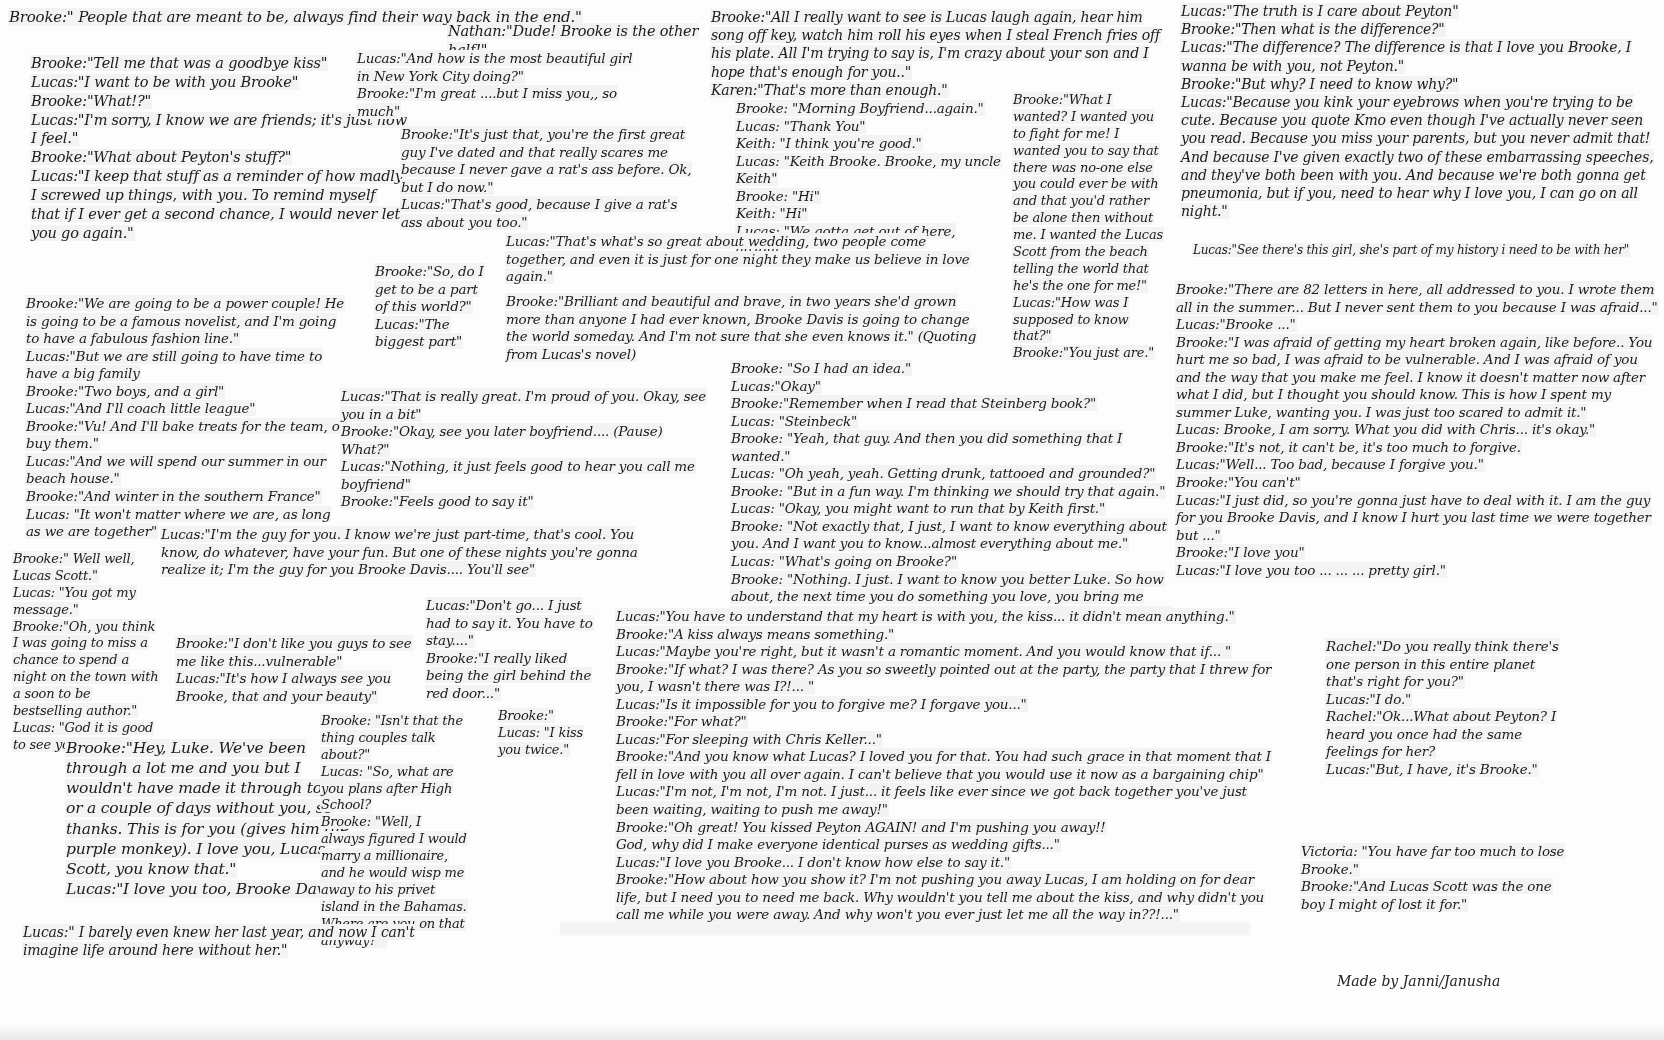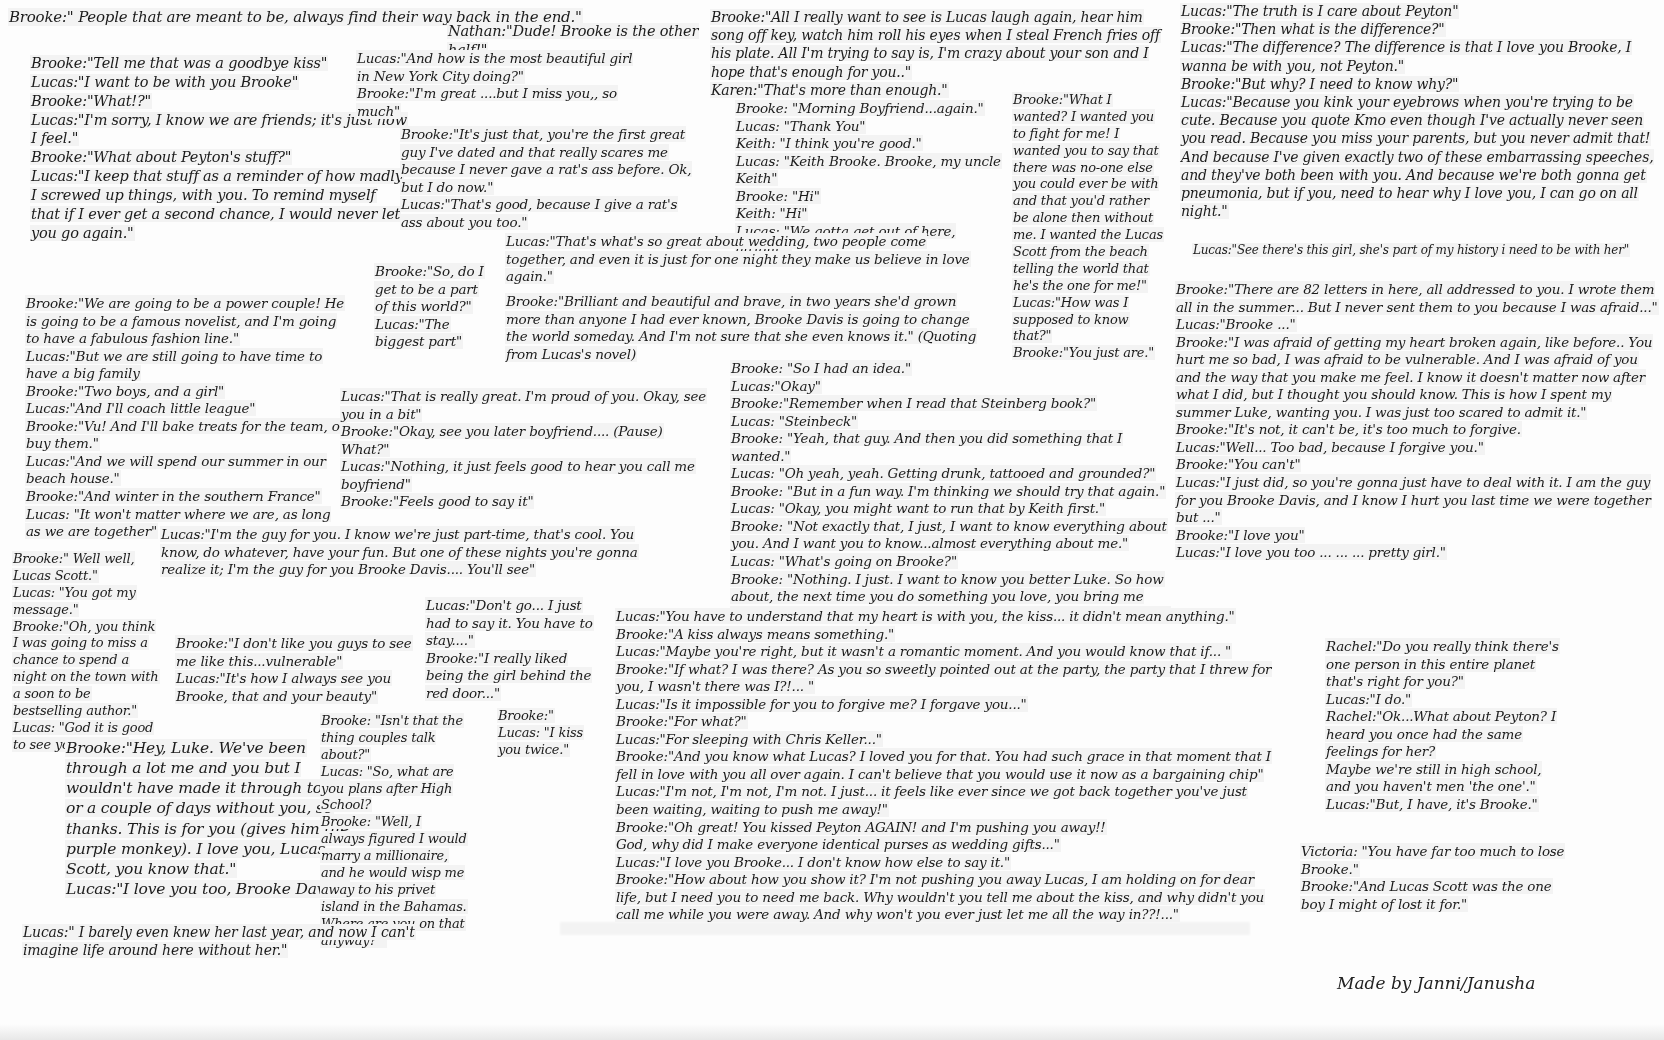--- a/index.html
+++ b/index.html
@@ -31,21 +31,21 @@
   .qline span {
     background: #f3f3f3;
     box-decoration-break: clone;
     -webkit-box-decoration-break: clone;
     padding: 0 1px;
   }
   .credit {
     position: absolute;
     left: 1337px;
     top: 973px;
-    font-size: 17px;
+    font-size: 14px;
     color: #222;
   }
   .smudge-band {
     position: absolute;
     left: 560px;
     top: 922px;
     width: 690px;
     height: 13px;
     background: #ececec;
     opacity: 0.55;
@@ -155,20 +155,21 @@
       <div class="qline"><span>Brooke: "But in a fun way. I'm thinking we should try that again."</span></div>
       <div class="qline"><span>Lucas: "Okay, you might want to run that by Keith first."</span></div>
       <div class="qline"><span>Brooke: "Not exactly that, I just, I want to know everything about you. And I want you to know...almost everything about me."</span></div>
       <div class="qline"><span>Lucas: "What's going on Brooke?"</span></div>
       <div class="qline"><span>Brooke: "Nothing. I just. I want to know you better Luke. So how about, the next time you do something you love, you bring me along, and then we trade. Are you busy after practice tomorrow?"</span></div>
     </div>
     <div class="quote" style="left: 1175px; top: 281px; width: 484px; font-size: 13.5px;">
       <div class="qline"><span>Brooke:"There are 82 letters in here, all addressed to you. I wrote them all in the summer... But I never sent them to you because I was afraid..."</span></div>
       <div class="qline"><span>Lucas:"Brooke  ..."</span></div>
       <div class="qline"><span>Brooke:"I was afraid of getting my heart broken again, like before.. You hurt me so bad, I was afraid to be vulnerable. And I was afraid of you and the way that you make me feel. I know it doesn't matter now after what I did, but I thought you should know. This is how I spent my summer Luke, wanting you. I was just too scared to admit it."</span></div>
+      <div class="qline"><span>Lucas: Brooke, I am sorry. What you did with Chris... it's okay."</span></div>
       <div class="qline"><span>Brooke:"It's not, it can't be, it's too much to forgive.</span></div>
       <div class="qline"><span>Lucas:"Well... Too bad, because I forgive you."</span></div>
       <div class="qline"><span>Brooke:"You can't"</span></div>
       <div class="qline"><span>Lucas:"I just did, so you're gonna just have to deal with it. I am the guy for you Brooke Davis, and I know I hurt you last time we were together but ..."</span></div>
       <div class="qline"><span>Brooke:"I love you"</span></div>
       <div class="qline"><span>Lucas:"I love you too ... ... ... pretty girl."</span></div>
     </div>
     <div class="quote" style="left: 160px; top: 526px; width: 506px; font-size: 13.5px;">
       <div class="qline"><span>Lucas:"I'm the guy for you. I know we're just part-time, that's cool. You know, do whatever, have your fun. But one of these nights you're gonna realize it; I'm the guy for you Brooke Davis.... You'll see"</span></div>
     </div>
@@ -198,21 +199,20 @@
       <div class="qline"><span>Lucas:"I'm not, I'm not, I'm not. I just... it feels like ever since we got back together you've just been waiting, waiting to push me away!"</span></div>
       <div class="qline"><span>Brooke:"Oh great! You kissed Peyton AGAIN! and I'm pushing you away!!</span></div>
       <div class="qline"><span>God, why did I make everyone identical purses as wedding gifts..."</span></div>
       <div class="qline"><span>Lucas:"I love you Brooke... I don't know how else to say it."</span></div>
       <div class="qline"><span>Brooke:"How about how you show it? I'm not pushing you away Lucas, I am holding on for dear life, but I need you to need me back. Why wouldn't you tell me about the kiss, and why didn't you call me while you were away. And why won't you ever just let me all the way in??!..."</span></div>
     </div>
     <div class="quote" style="left: 1325px; top: 638px; width: 238px; font-size: 13.5px;">
       <div class="qline"><span>Rachel:"Do you really think there's one person in this entire planet that's right for you?"</span></div>
       <div class="qline"><span>Lucas:"I do."</span></div>
       <div class="qline"><span>Rachel:"Ok...What about Peyton? I heard you once had the same feelings for her?</span></div>
-      <div class="qline"><span>Maybe we're still in high school, and you haven't men 'the one'."</span></div>
       <div class="qline"><span>Lucas:"But, I have, it's Brooke."</span></div>
     </div>
     <div class="quote" style="left: 65px; top: 738px; width: 286px; font-size: 15.5px;">
       <div class="qline"><span>Brooke:"Hey, Luke. We've been through a lot me and you but I wouldn't have made it through today or a couple of days without you, so thanks. This is for you (gives him the purple monkey). I love you, Lucas Scott, you know that."</span></div>
       <div class="qline"><span>Lucas:"I love you too, Brooke Davis."</span></div>
     </div>
     <div class="quote" style="left: 320px; top: 713px; width: 148px; font-size: 13px;">
       <div class="qline"><span>Brooke: "Isn't that the thing couples talk about?"</span></div>
       <div class="qline"><span>Lucas: "So, what are you plans after High School?</span></div>
       <div class="qline"><span>Brooke: "Well, I always figured I would marry a millionaire, and he would wisp me away to his privet island in the Bahamas.</span></div>

